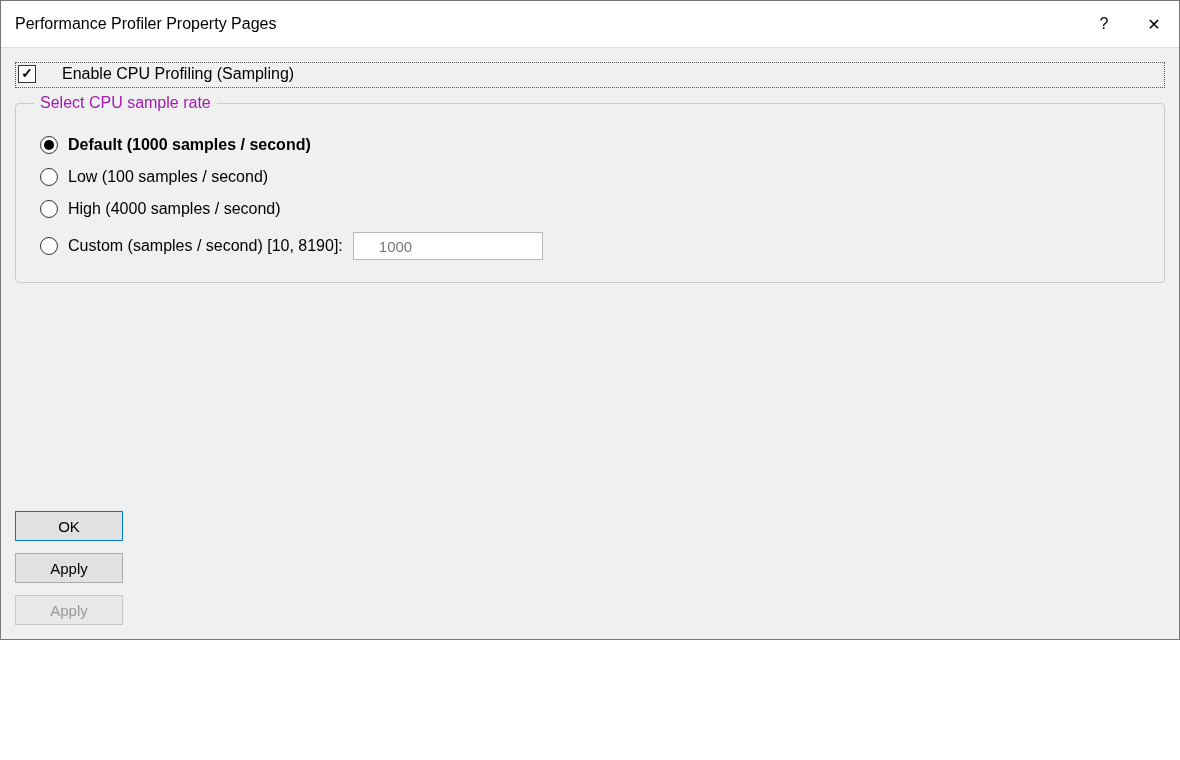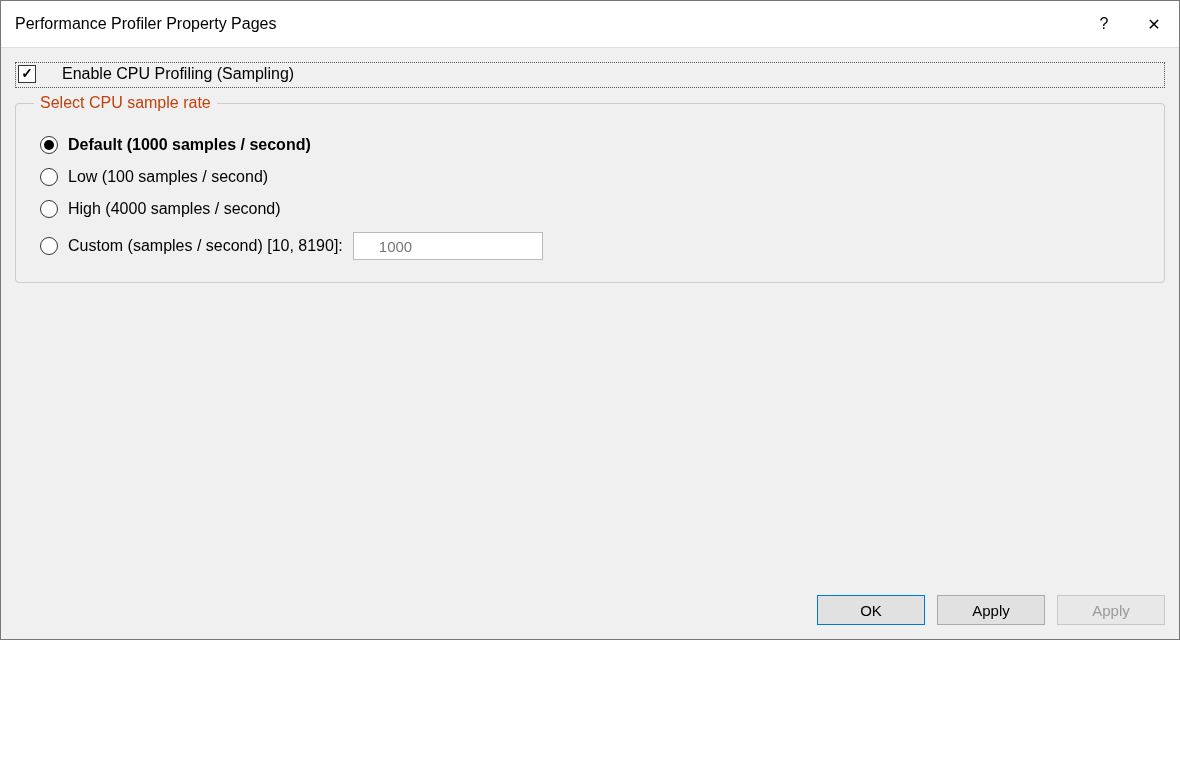--- a/index.html
+++ b/index.html
@@ -93,21 +93,21 @@
   }
   fieldset.group {
     border: 1px solid #ccc;
     border-radius: 4px;
     margin: 6px 0 0 0;
     padding: 14px 18px 18px 18px;
   }
   fieldset.group legend {
     padding: 0 6px;
     font-size: 16px;
-    color: #c2410c;
+    color: #a21caf;
   }
   .radio-row {
     display: flex;
     align-items: center;
     gap: 10px;
     font-size: 16px;
     margin: 10px 0 14px 6px;
   }
   .radio-row:last-child { margin-bottom: 4px; }
   .radio {
@@ -133,20 +133,21 @@
     color: #777;
     font-size: 15px;
     padding: 0 25px;
     font-family: inherit;
   }
   .button-row {
     display: flex;
     justify-content: flex-end;
     gap: 12px;
     padding-top: 14px;
+    flex-direction: column;
   }
   .btn {
     width: 108px; height: 30px;
     border: 1px solid #aaa;
     background: #e1e1e1;
     font-size: 15px;
     display: inline-flex;
     align-items: center; justify-content: center;
     cursor: default;
   }

